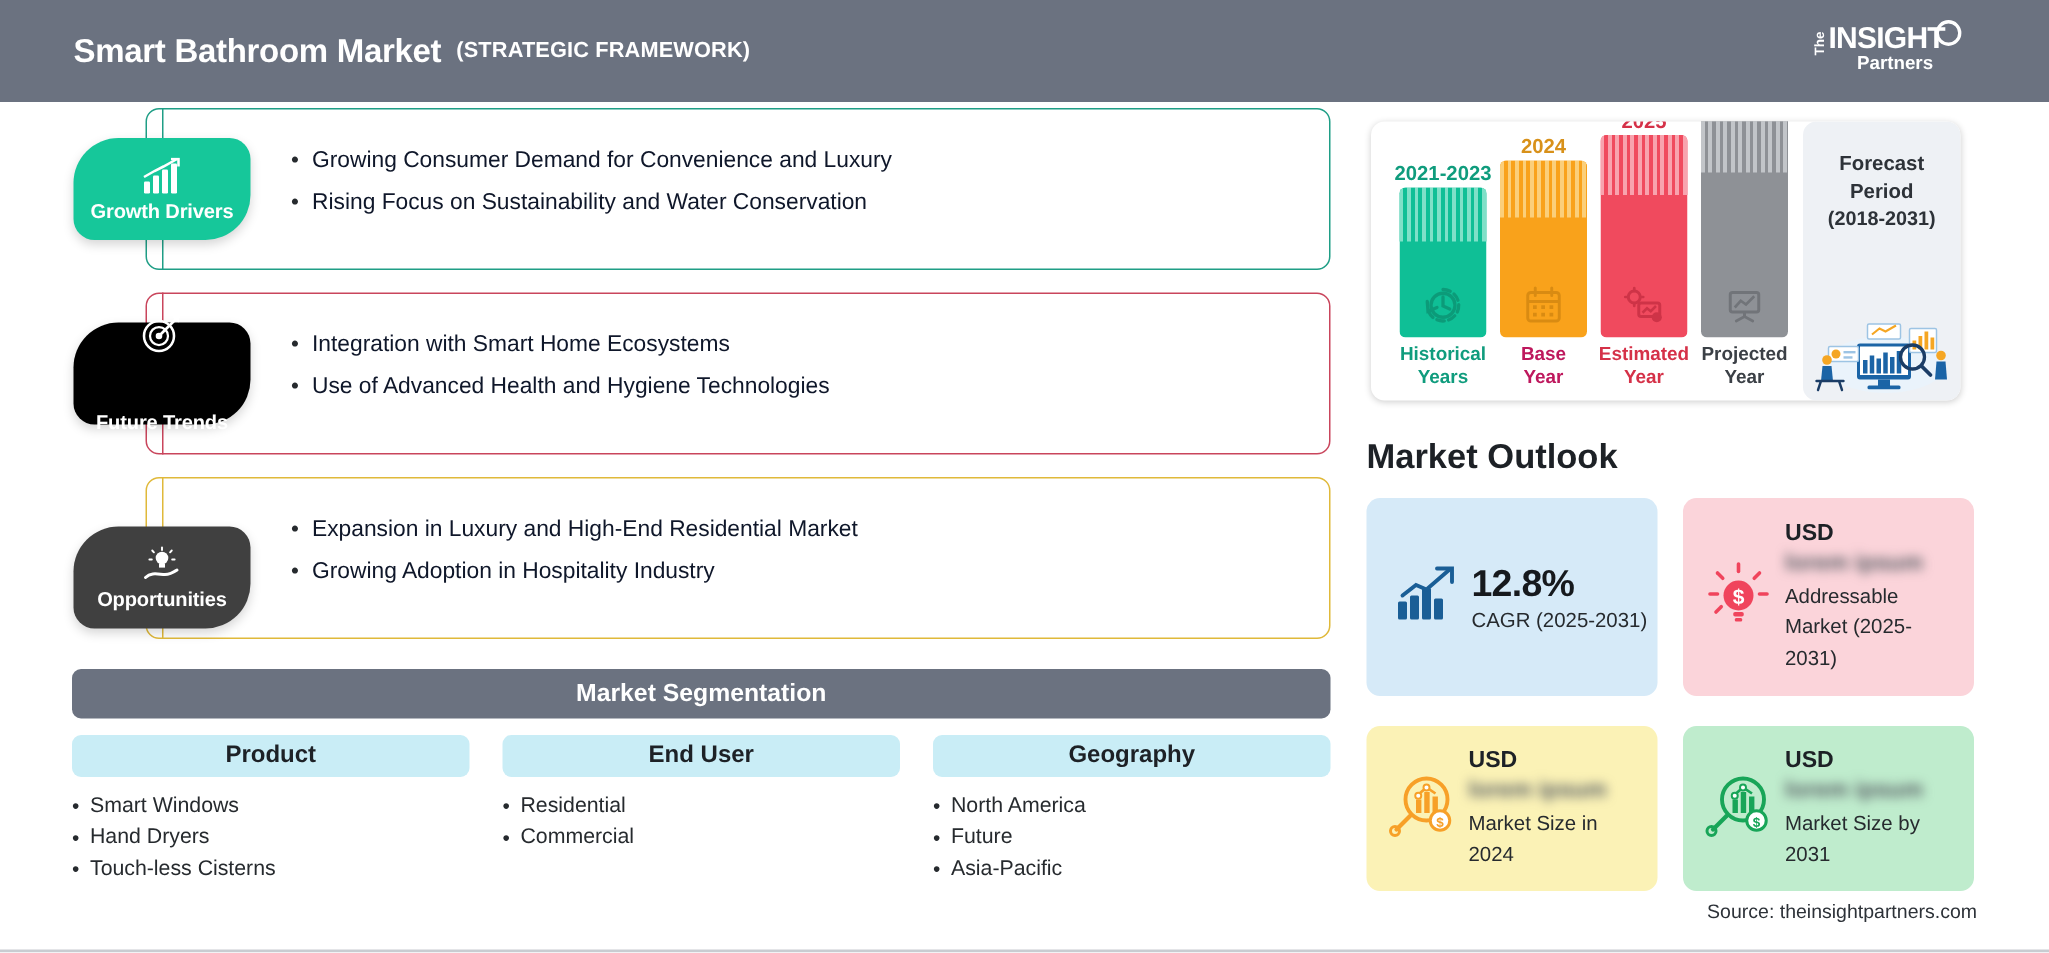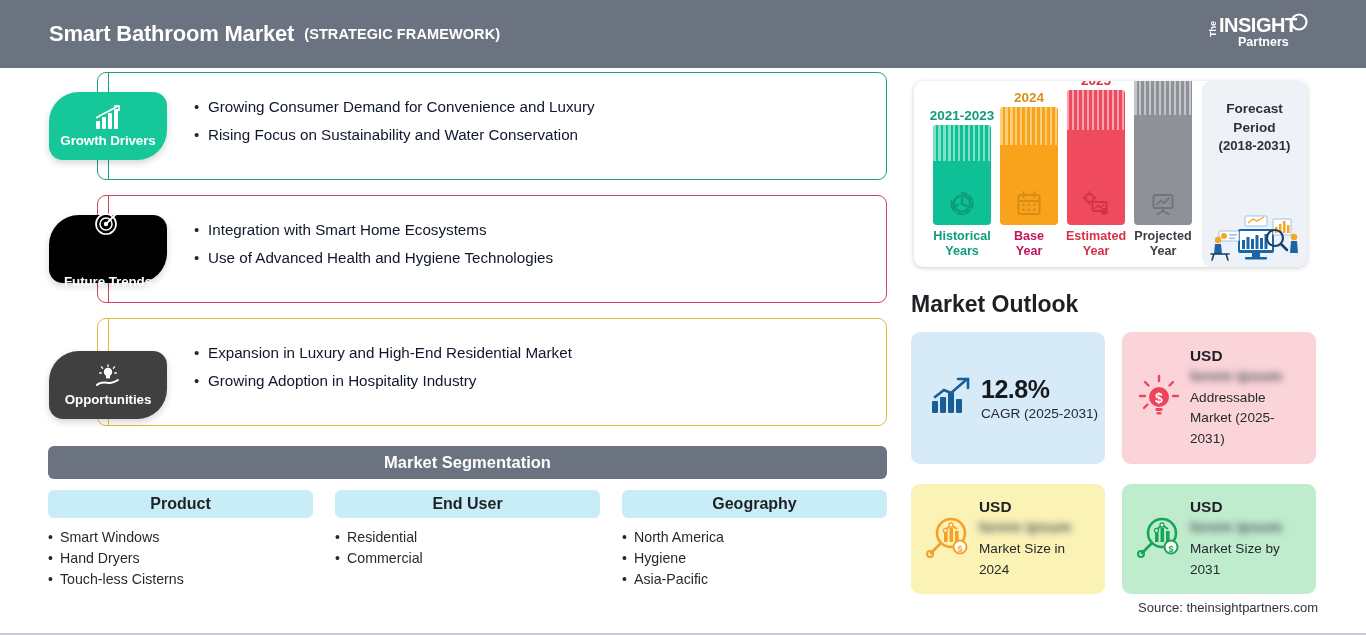--- a/index.html
+++ b/index.html
@@ -272,21 +272,21 @@
     <div class="seg-list">
       <div class="seg-item">Residential</div>
       <div class="seg-item">Commercial</div>
     </div>
   </div>
 
   <div class="seg-col" style="left:622px; width:265px;">
     <div class="seg-head">Geography</div>
     <div class="seg-list">
       <div class="seg-item">North America</div>
-      <div class="seg-item">Hygiene</div>
+      <div class="seg-item">Future</div>
       <div class="seg-item">Asia-Pacific</div>
     </div>
   </div>
 
   <div id="timeline-card">
     <div id="timeline-bars">
 
       <div class="tl-col" style="left:19px;">
         <div class="tl-year" style="bottom:135px; color:#0f9c7d; left:-10px; width:78px;">2021-2023</div>
         <div class="tl-bar" style="bottom:33px; height:100px;">

